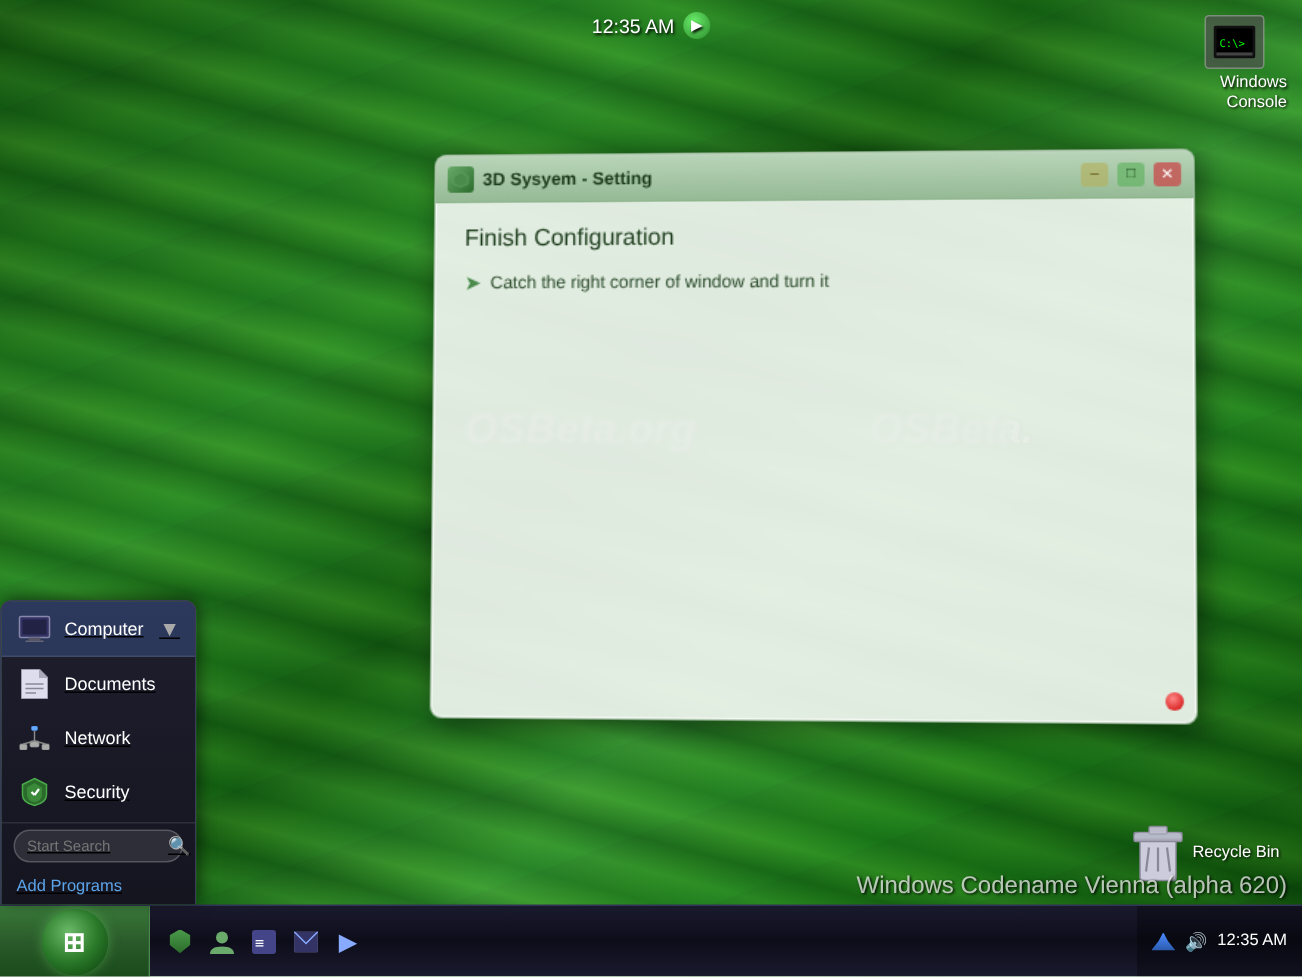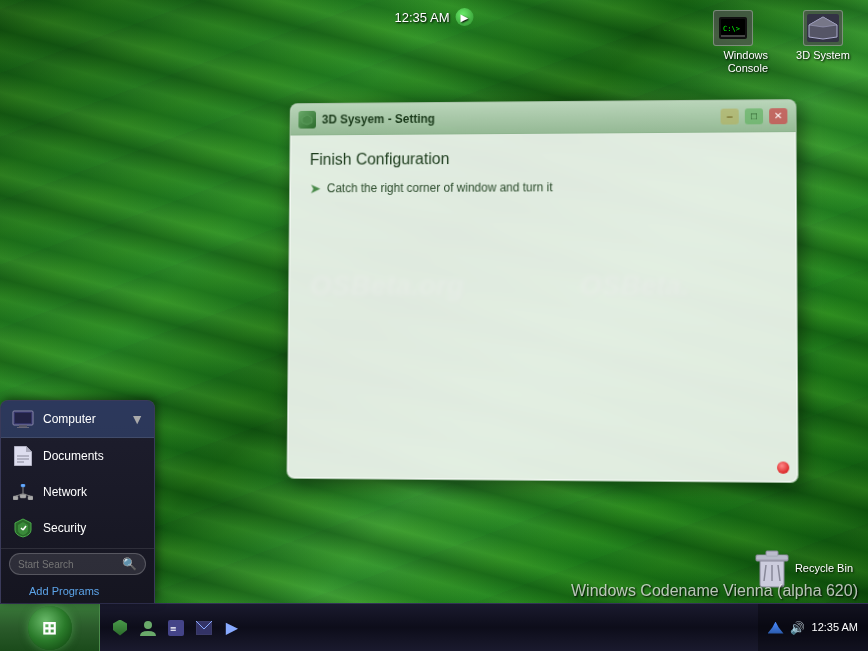--- a/index.html
+++ b/index.html
@@ -119,28 +119,29 @@
       font-size: 11px;
       text-align: center;
       line-height: 1.3;
     }
 
     
     #start-menu {
       position: absolute;
       bottom: 48px;
       left: 0;
-      width: 155px;
+      width: 131px;
       background: linear-gradient(180deg, #1e1e2e 0%, #151520 100%);
       border: 1px solid #3a3a5a;
       border-bottom: none;
       z-index: 200;
       border-radius: 8px 8px 0 0;
       overflow: hidden;
       box-shadow: 2px -2px 10px rgba(0,0,0,0.5);
+      text-decoration: underline;
     }
 
     .menu-item {
       display: flex;
       align-items: center;
       padding: 6px 10px;
       gap: 8px;
       cursor: pointer;
       color: white;
       font-size: 12px;
@@ -179,21 +180,21 @@
       border: none;
       color: rgba(255,255,255,0.6);
       font-size: 10px;
       outline: none;
       flex: 1;
       width: 90px;
     }
 
     
     #add-programs {
-      padding: 6px 28px;
+      padding: 6px 10px;
       color: rgba(100,180,255,0.9);
       font-size: 11px;
       cursor: pointer;
     }
 
     
     .menu-sep {
       height: 1px;
       background: rgba(255,255,255,0.1);
       margin: 2px 0;
@@ -450,30 +451,20 @@
       <div class="desktop-icon-img">
         <svg width="28" height="22" viewBox="0 0 28 22">
           <rect width="28" height="22" fill="#111" rx="2"></rect>
           <rect x="2" y="2" width="24" height="16" fill="#000" rx="1"></rect>
           <rect x="2" y="18" width="24" height="2" fill="#444"></rect>
           <text x="4" y="14" fill="#0f0" font-size="7" font-family="monospace">C:\&gt;</text>
         </svg>
       </div>
       <span class="desktop-icon-label">Windows Console</span>
     </div>
-    <div class="desktop-icon">
-      <div class="desktop-icon-img">
-        <svg width="32" height="28" viewBox="0 0 32 28">
-          <rect width="32" height="28" fill="#334" rx="2"></rect>
-          <polygon points="16,3 30,11 30,23 16,25 2,23 2,11" fill="#556" stroke="#aac" stroke-width="1"></polygon>
-          <polygon points="16,3 30,11 16,13 2,11" fill="#778" stroke="#aac" stroke-width="0.5"></polygon>
-        </svg>
-      </div>
-      <span class="desktop-icon-label">3D System</span>
-    </div>
   </div>
 
   <div id="start-menu">
 
     <div id="menu-computer" class="menu-item">
       <div class="menu-item-icon">
         <svg width="22" height="18" viewBox="0 0 22 18">
           <rect x="1" y="1" width="20" height="14" fill="#336" stroke="#88a" stroke-width="1" rx="1"></rect>
           <rect x="3" y="3" width="16" height="10" fill="#224"></rect>
           <rect x="7" y="15" width="8" height="2" fill="#556"></rect>

